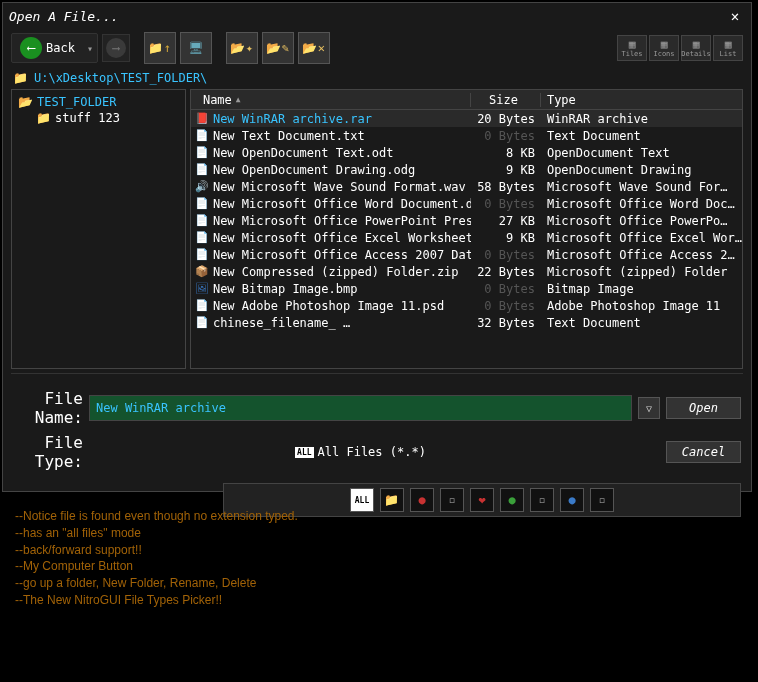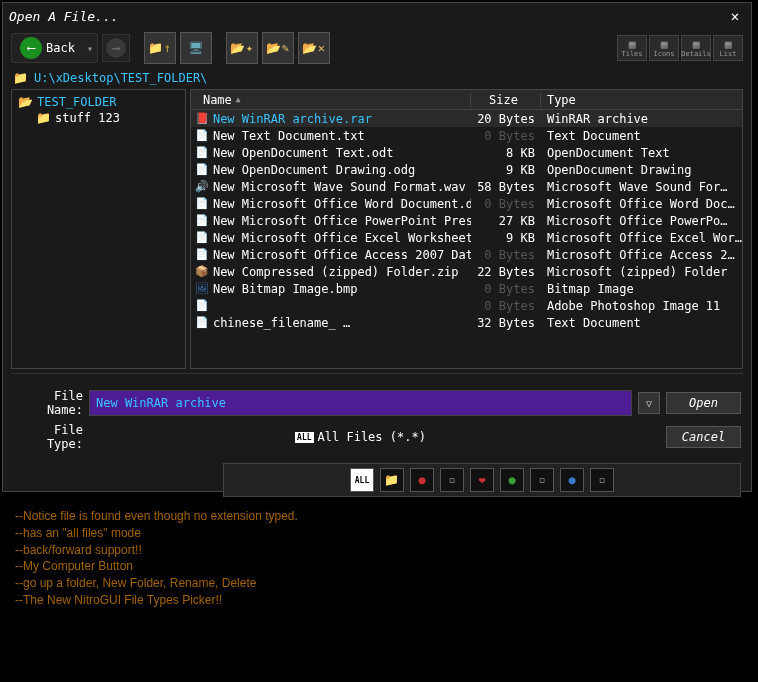--- a/index.html
+++ b/index.html
@@ -36,22 +36,22 @@
 .file-row { display:flex; height:17px; align-items:center; cursor:pointer; font-size:12px;}
 .file-row.sel { background:#2a2a2a; }
 .fr-name { width:280px; padding-left:4px; display:flex; align-items:center; gap:4px; white-space:nowrap; overflow:hidden; color:#fff;}
 .fr-name.selected { color:#39c4ff; }
 .fr-size { width:70px; text-align:right; padding-right:6px; white-space:nowrap;}
 .fr-size.zero { color:#555;}
 .fr-type { flex:1; padding-left:6px; white-space:nowrap; overflow:hidden; }
 .file-ico { width:14px; height:14px; display:inline-flex; align-items:center; justify-content:center; font-size:11px; flex-shrink:0;}
 .bottom { padding:10px 10px 2px 10px; }
 .field-row { display:flex; align-items:center; gap:6px; margin-bottom:6px; }
-.field-label { width:70px; text-align:right; font-size:12px; color:#fff;}
-.text-in { flex:1; height:22px; background:#4c1d95; border:1px solid #444; color:#39c4ff; padding:12px 6px; font-family:inherit; font-size:12px;}
+.field-label { width:70px; text-align:right; font-size:16px; color:#fff;}
+.text-in { flex:1; height:22px; background:#14532d; border:1px solid #444; color:#39c4ff; padding:12px 6px; font-family:inherit; font-size:12px;}
 .combo-arrow { width:22px; height:22px; background:#333; border:1px solid #555; display:flex; align-items:center; justify-content:center; cursor:pointer; font-size:10px; color:#ccc;}
 .dlg-btn { width:75px; height:22px; background:#333; border:1px solid #555; color:#fff; display:flex; align-items:center; justify-content:center; cursor:pointer; font-family:inherit; font-size:12px;font-style:italic;}
 .type-display { flex:1; text-align:center; color:#fff; display:flex; align-items:center; justify-content:center; gap:4px;}
 .picker { display:flex; justify-content:center; gap:6px; padding:4px; border:1px solid #444; background:#222; margin:4px 10px 8px 220px; }
 .pick-item { width:24px; height:24px; border:1px solid #555; background:#111; display:flex; align-items:center; justify-content:center; font-size:12px; cursor:pointer;}
 .pick-item.active { background:#fff; color:#000; font-size:8px; font-weight:bold;}
 .annotations { padding:14px 15px; color:#a16207; font-size:12px; font-family:Arial,sans-serif; line-height:1.4;}
 .hr { height:2px; border-top:1px solid #333; margin:4px 8px;}
 </style>
 </head>
@@ -224,20 +224,21 @@
             <div class="fr-name">
               <span class="file-ico" style="color:#3a7ac8">🖼</span>
               <span>New Bitmap Image.bmp</span>
             </div>
             <div class="fr-size zero">0 Bytes</div>
             <div class="fr-type">Bitmap Image</div>
           </div>
           <div class="file-row">
             <div class="fr-name">
               <span class="file-ico" style="color:#3a7ac8">📄</span>
+              <span>New Adobe Photoshop Image 11.psd</span>
             </div>
             <div class="fr-size zero">0 Bytes</div>
             <div class="fr-type">Adobe Photoshop Image 11</div>
           </div>
           <div class="file-row">
             <div class="fr-name">
               <span class="file-ico" style="color:#fff">📄</span>
               <span>chinese_filename_ …</span>
             </div>
             <div class="fr-size">32 Bytes</div>

